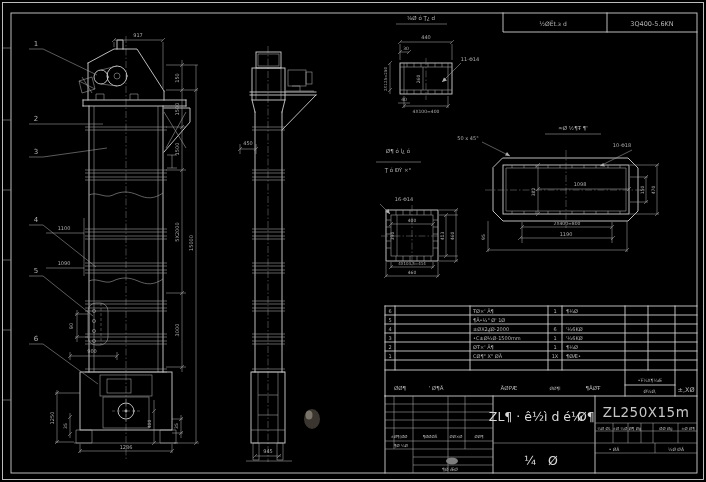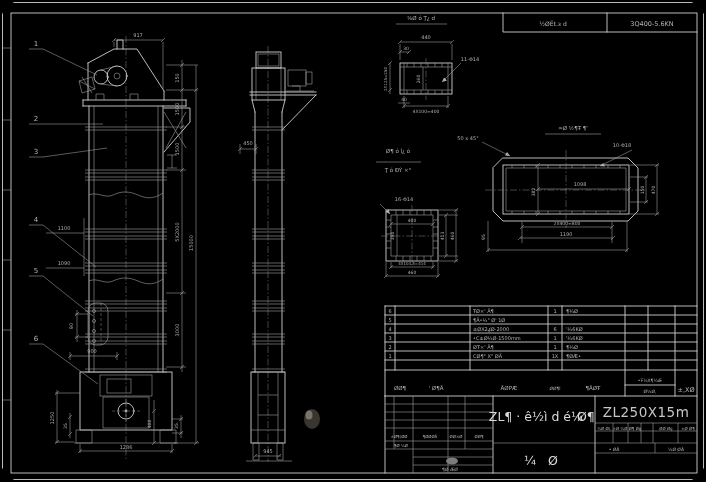--- a/index.html
+++ b/index.html
@@ -1,16 +1,16 @@
 <!DOCTYPE html>
 <html><head>
 <meta charset="utf-8">
 <style>
   html,body{margin:0;padding:0;background:#000;}
-  #sheet{width:706px;height:482px;background:#000;position:relative;overflow:hidden;border-radius:24px;}
+  #sheet{width:706px;height:482px;background:#000;position:relative;overflow:hidden;}
   svg{display:block;}
   .ln{stroke:#cfcfcf;stroke-width:.9;fill:none;stroke-linecap:square;}
   .ln2{stroke:#9f9f9f;stroke-width:.6;fill:none;}
   .dim{stroke:#a6a6a6;stroke-width:.55;fill:none;}
   .cl{stroke:#858585;stroke-width:.5;fill:none;stroke-dasharray:7 2 1.5 2;}
   .chain{stroke:#8d8d8d;stroke-width:.5;fill:none;stroke-dasharray:3 2;}
   text{fill:#b4b4b4;font-family:"DejaVu Sans",sans-serif;}
   .t4{font-size:4px}.t45{font-size:4.5px}.t5{font-size:5px}.t55{font-size:5.5px}
   .t6{font-size:6px}.t65{font-size:6.5px}.t7{font-size:7px}
   .t13{font-size:12.5px;fill:#dadada}.t14{font-size:13.5px;fill:#c6c6c6;letter-spacing:.5px}

